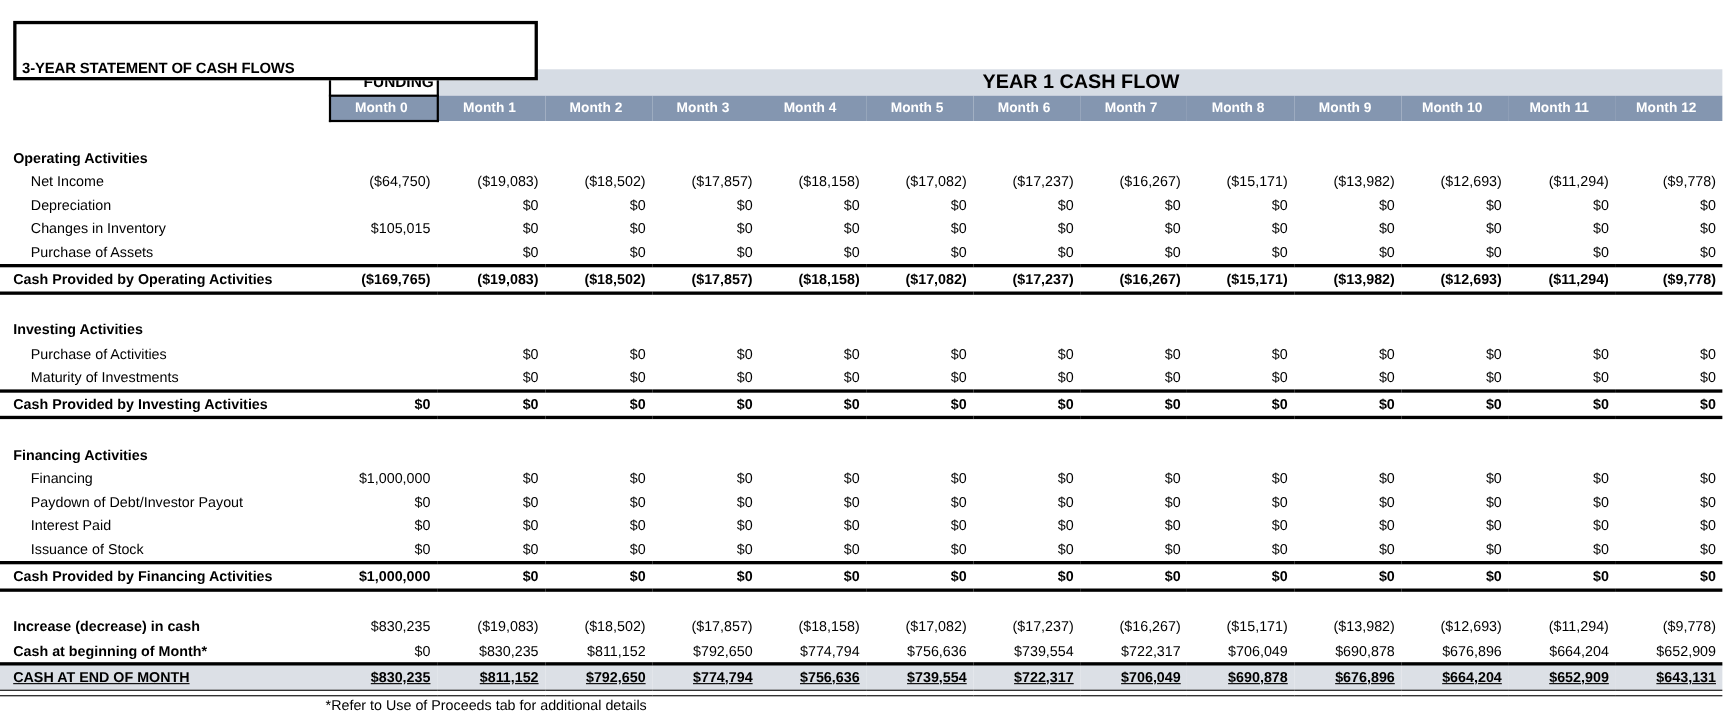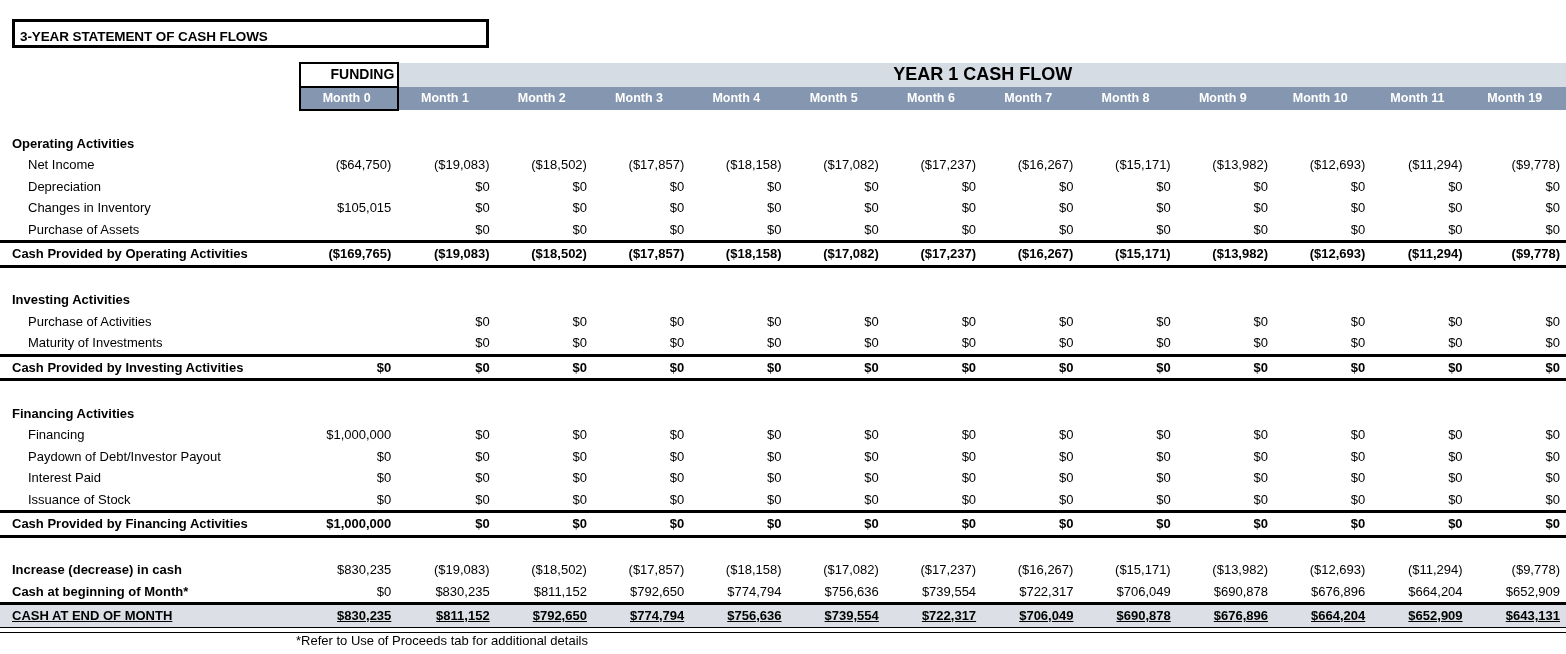--- a/index.html
+++ b/index.html
@@ -15,21 +15,21 @@
     overflow: hidden;
     position: relative;
   }
 
   
   #title-box {
     position: absolute;
     left: 12px;
     top: 19px;
     width: 477px;
-    height: 29px;
+    height: 54px;
     border: 3px solid #000;
     box-sizing: border-box;
     background: #ffffff;
     z-index: 5;
   }
   #title-text {
     position: absolute;
     left: 5px;
     bottom: 1px;
     font-size: 13.5px;
@@ -204,21 +204,21 @@
           <td class="month-head">Month 2</td>
           <td class="month-head">Month 3</td>
           <td class="month-head">Month 4</td>
           <td class="month-head">Month 5</td>
           <td class="month-head">Month 6</td>
           <td class="month-head">Month 7</td>
           <td class="month-head">Month 8</td>
           <td class="month-head">Month 9</td>
           <td class="month-head">Month 10</td>
           <td class="month-head">Month 11</td>
-          <td class="month-head last">Month 19</td>
+          <td class="month-head last">Month 12</td>
         </tr>
         <tr class="spacer">
           <td colspan="14"></td>
         </tr>
         <tr>
           <td class="sect-head">Operating Activities</td>
           <td class="num"></td>
           <td class="num"></td>
           <td class="num"></td>
           <td class="num"></td>

